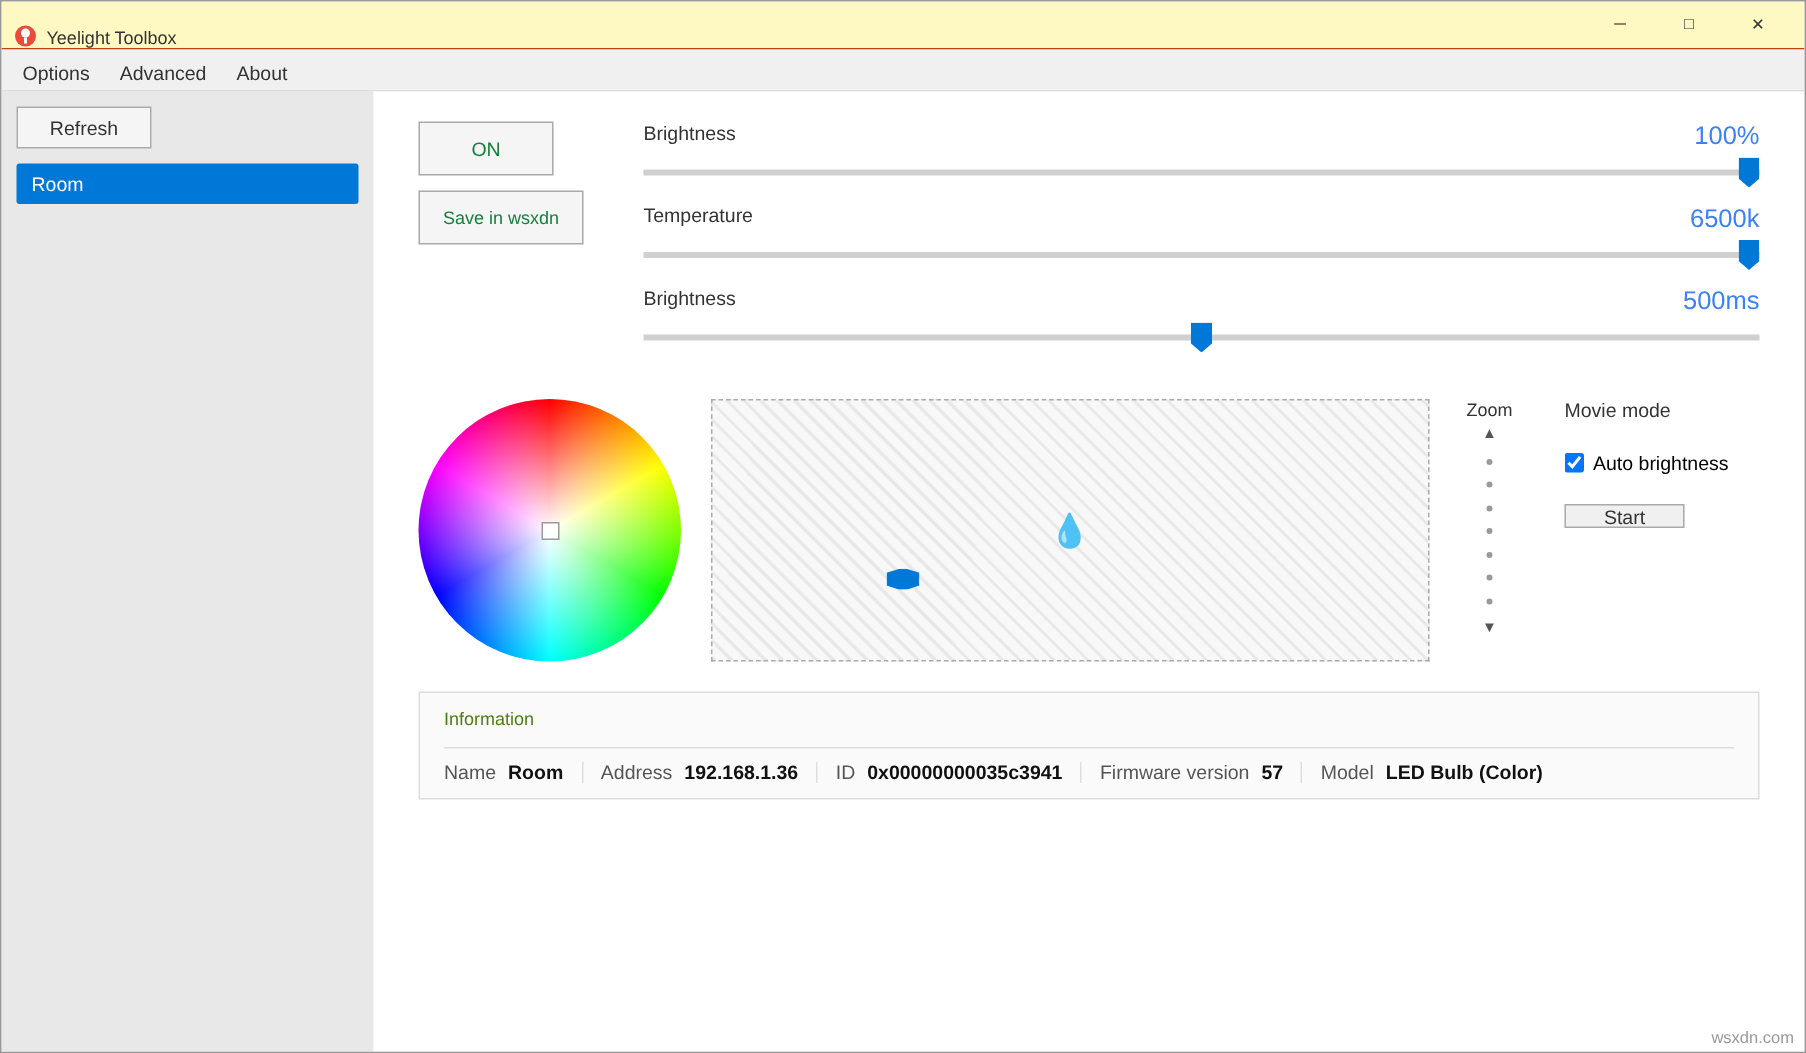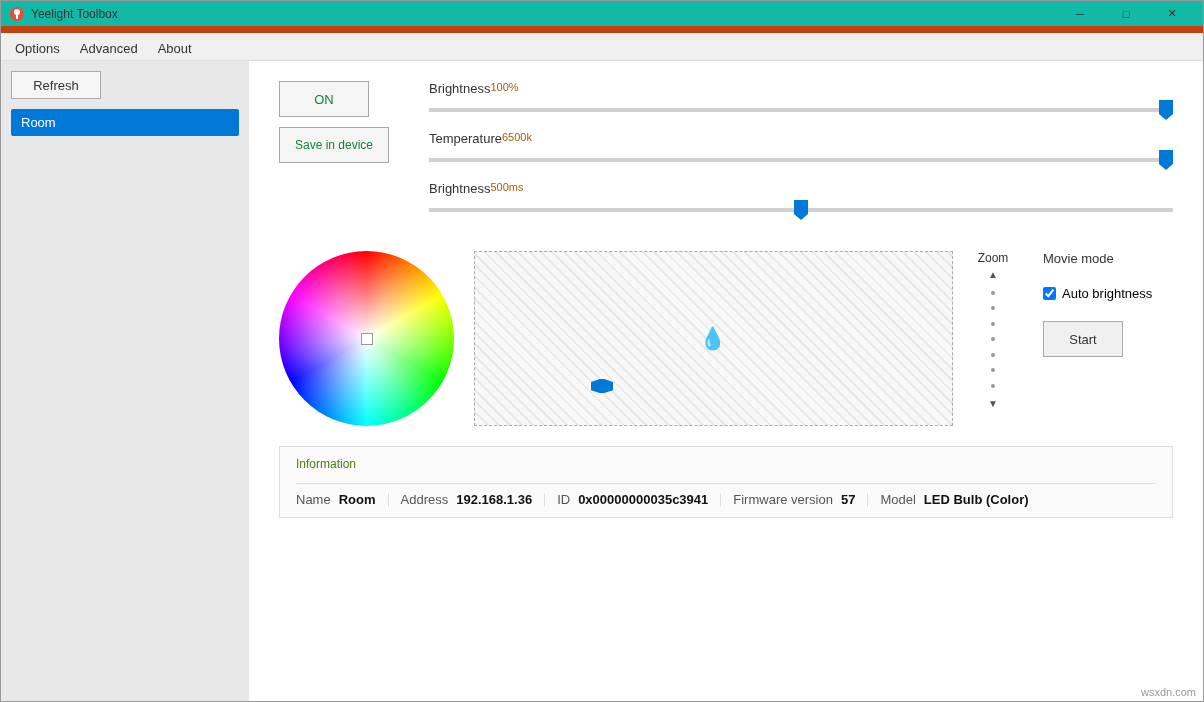--- a/index.html
+++ b/index.html
@@ -9,25 +9,25 @@
       background: #f0f0f0;
       width: 1204px;
       height: 702px;
       overflow: hidden;
       border: 1px solid #999;
     }
 
     
     .title-bar {
       height: 32px;
-      background: #14b8a6;
-      display: flex;
-      align-items: center;
+      background: #fef9c3;
+      display: flex;
+      align-items: flex-end;
       padding: 0 8px;
-      border-bottom: 7px solid #c2410c;
+      border-bottom: 1px solid #c2410c;
       user-select: none;
     }
     .title-bar-icon {
       width: 16px;
       height: 16px;
       margin-right: 6px;
       display: flex;
       align-items: center;
       justify-content: center;
     }
@@ -137,25 +137,26 @@
 
     
     .sliders-section {
       flex: 1;
     }
     .slider-row {
       margin-bottom: 16px;
     }
     .slider-header {
       display: flex;
+      justify-content: space-between;
       margin-bottom: 4px;
       font-size: 13px;
     }
     .slider-label { color: #333; }
-    .slider-value { color: #a16207; font-size: 11px; }
+    .slider-value { color: #3b82f6; font-size: 17px; }
     input[type="range"] {
       width: 100%;
       -webkit-appearance: none;
       appearance: none;
       height: 4px;
       background: #d0d0d0;
       outline: none;
       cursor: pointer;
     }
     input[type="range"]::-webkit-slider-thumb {
@@ -306,21 +307,21 @@
     .checkbox-row {
       display: flex;
       align-items: center;
       gap: 6px;
       margin-bottom: 20px;
     }
     .checkbox-row input { cursor: pointer; }
     .checkbox-row label { font-size: 13px; cursor: pointer; }
     .start-btn {
       width: 80px;
-      height: 36px;
+      height: 16px;
       background: #f0f0f0;
       border: 1px solid #aaa;
       cursor: pointer;
       font-size: 13px;
       color: #333;
     }
 
     
     .info-section {
       margin-top: 20px;
@@ -396,21 +397,21 @@
   <div class="sidebar">
     <button class="refresh-btn">Refresh</button>
     <div class="sidebar-item active">Room</div>
   </div>
 
   <div class="content">
 
     <div class="controls-row">
       <div class="left-buttons">
         <button class="device-btn">ON</button>
-        <button class="device-btn" style="width:110px; font-size:12px;">Save in device</button>
+        <button class="device-btn" style="width:110px; font-size:12px;">Save in wsxdn</button>
       </div>
 
       <div class="sliders-section">
 
         <div class="slider-row">
           <div class="slider-header">
             <span class="slider-label">Brightness</span>
             <span class="slider-value">100%</span>
           </div>
           <input type="range" min="0" max="100" value="100" style="">

